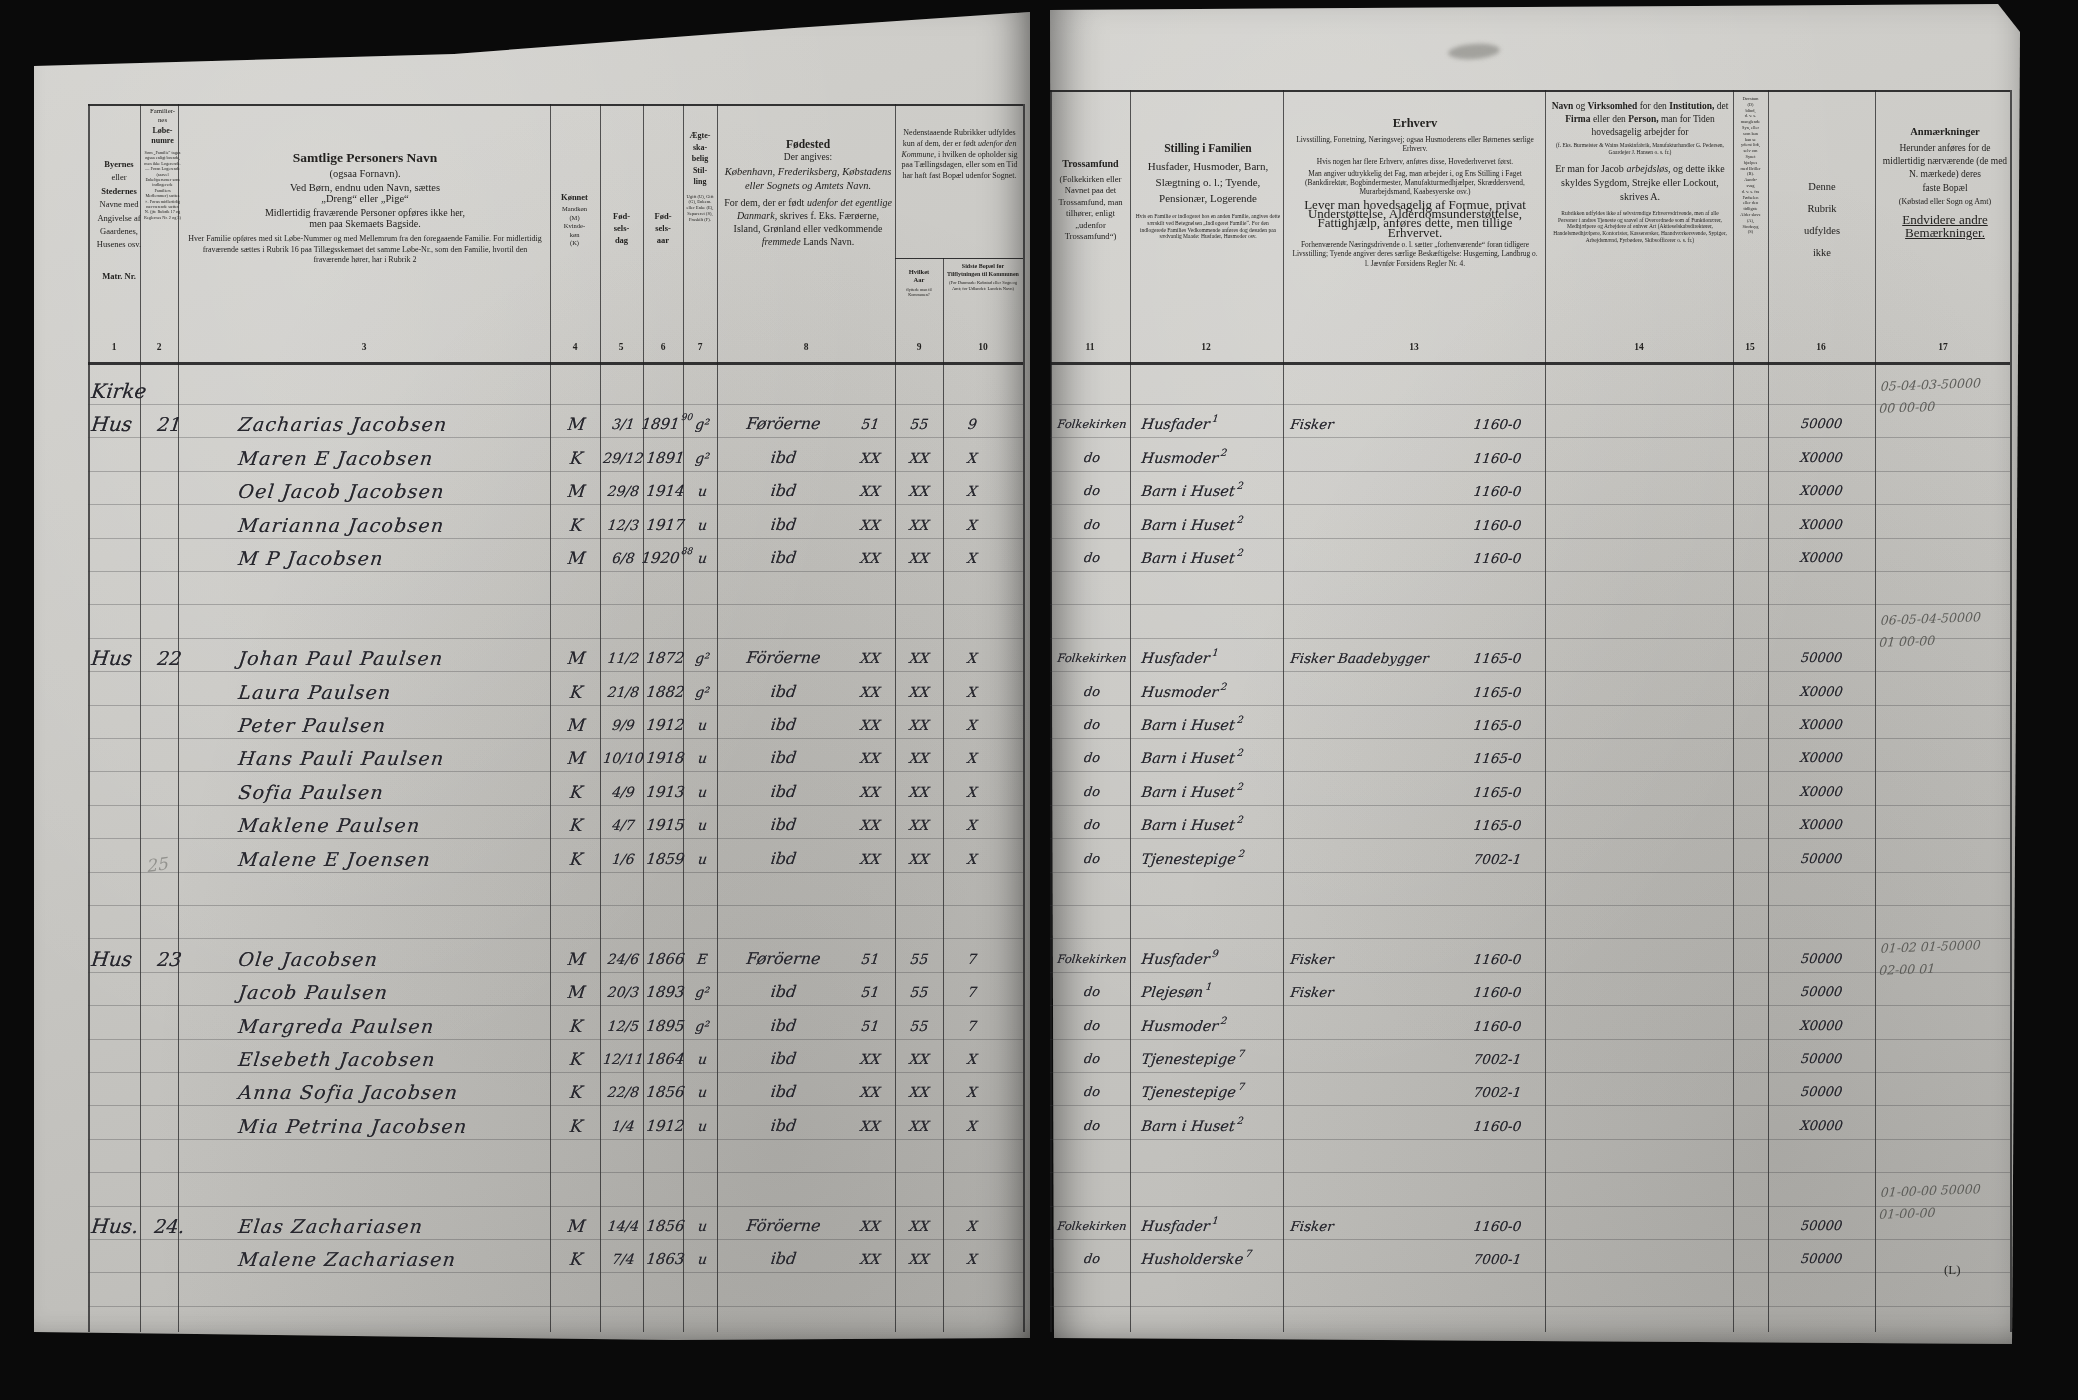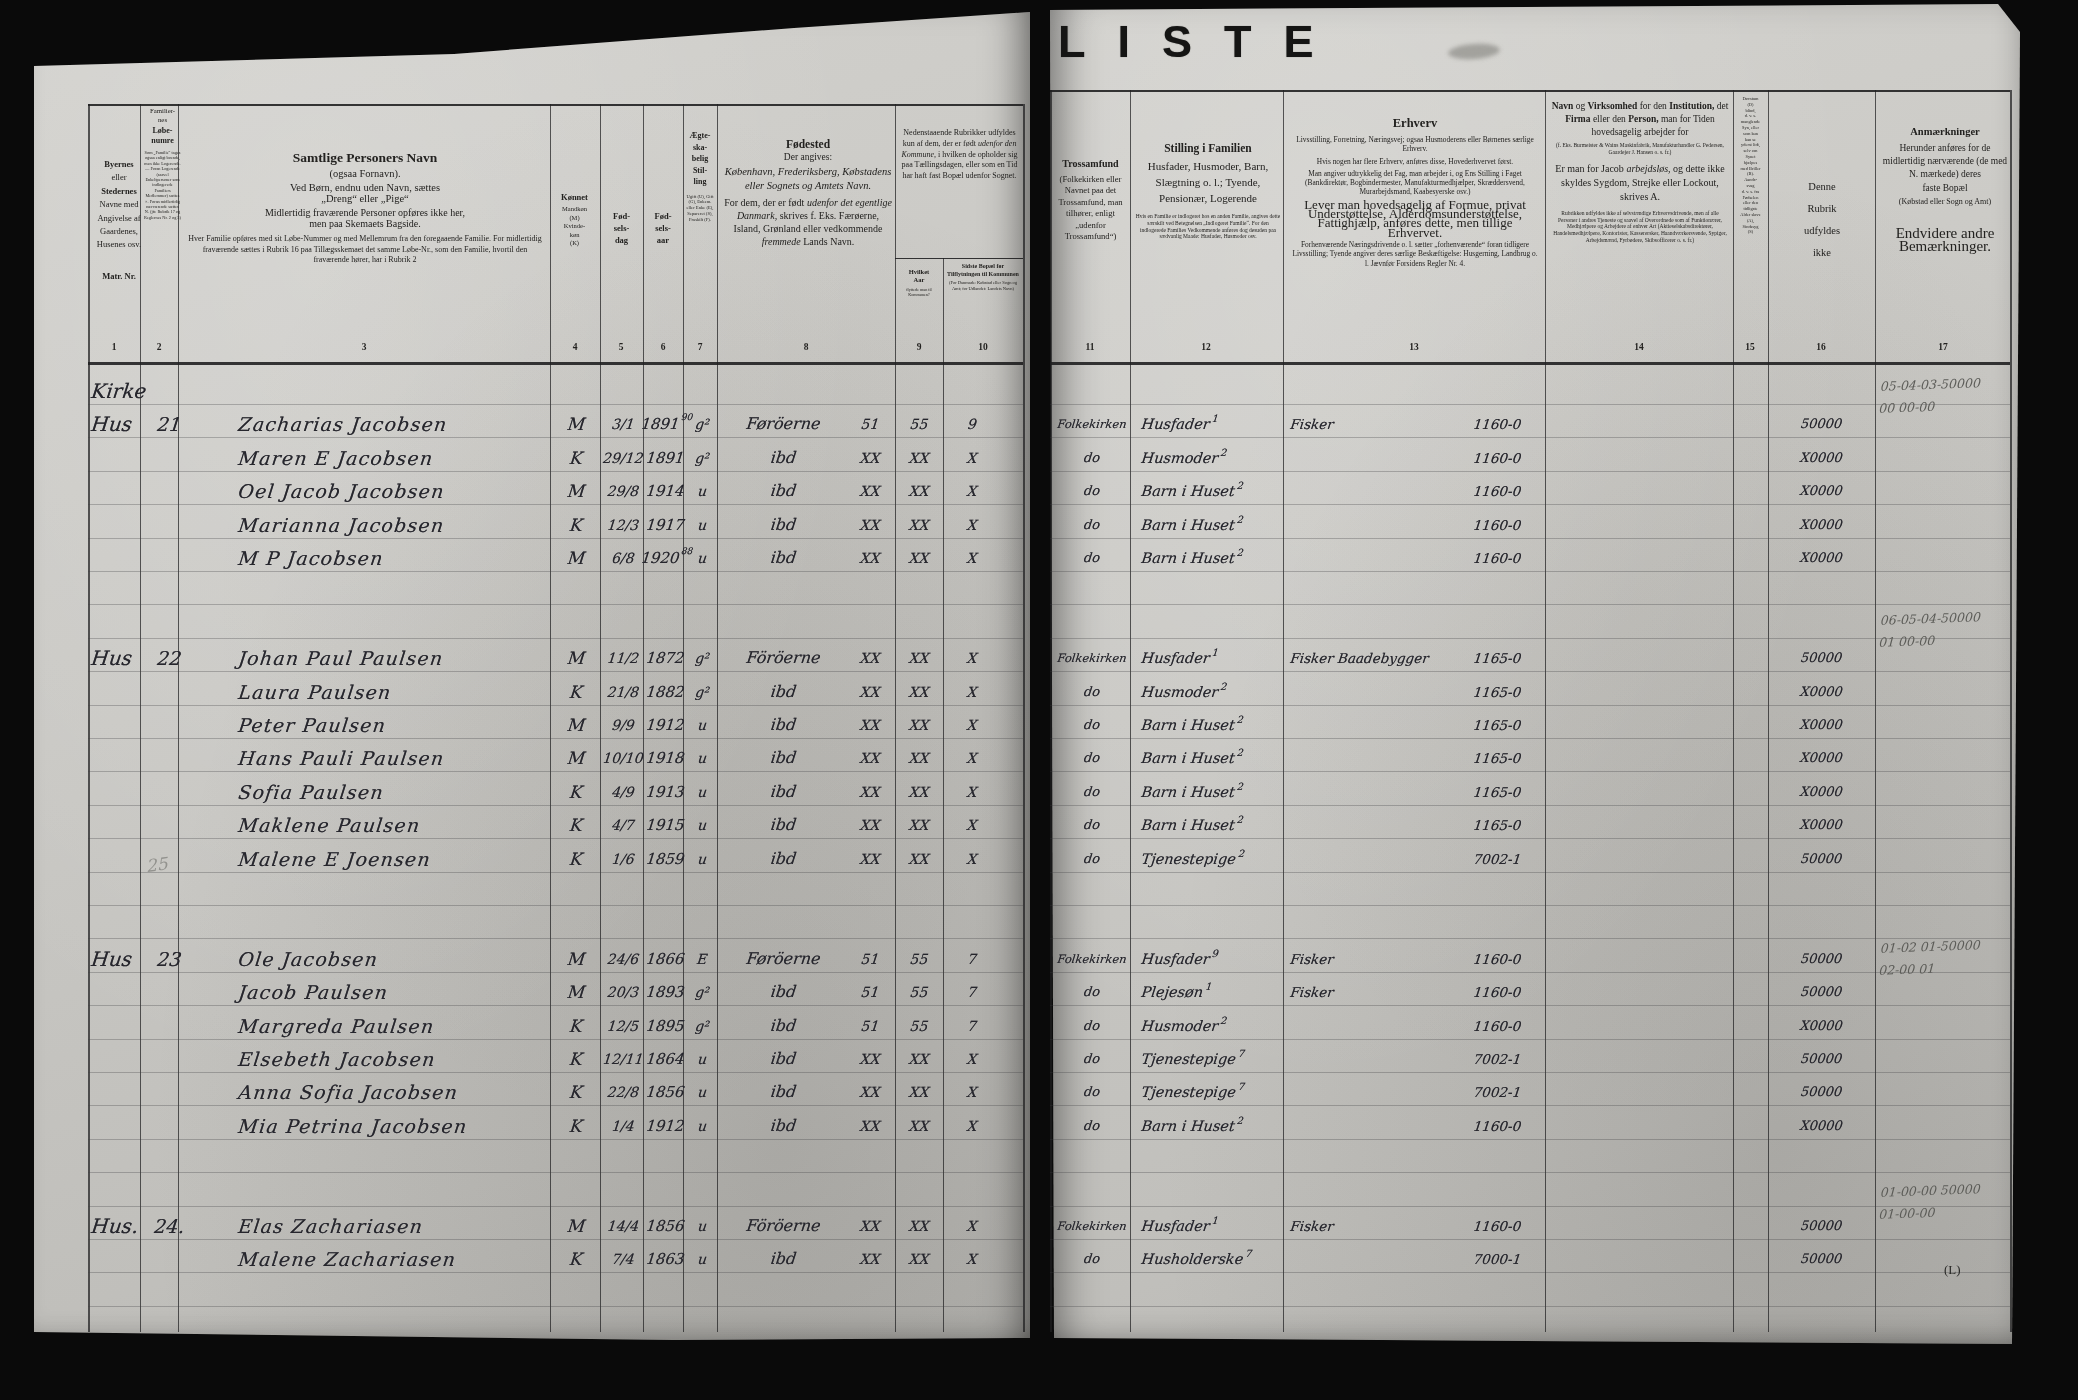--- a/index.html
+++ b/index.html
@@ -43,21 +43,20 @@
   .annot{position:absolute;font-family:"DejaVu Serif",serif;font-style:italic;font-size:12.5px;
       color:#5c5c58;transform:rotate(-2deg) skewX(-6deg);white-space:nowrap;line-height:22px;}
 </style>
 </head>
 <body>
 
 <div id="doc">
   <div class="page page-left"></div>
   <div class="page page-right"></div>
 
-  <div class="title-word" style="left:1058px;">LISTE</div>
   <div id="smudge"></div>
 
   <div id="lines-layer">
       <div class="frame" style="position: absolute; left: 88px; top: 104px; width: 935px; height: 2px;"></div>
       <div class="frame" style="position: absolute; left: 1050px; top: 90px; width: 960px; height: 2px;"></div>
       <div class="frame" style="position: absolute; left: 88px; top: 362px; width: 935px; height: 3px;"></div>
       <div class="frame" style="position: absolute; left: 1050px; top: 362px; width: 960px; height: 3px;"></div>
       <div class="frame" style="position: absolute; left: 895px; top: 258px; width: 128px; height: 1px;"></div>
       <div class="vl" style="left: 88px; top: 104px; height: 1228px; width: 2px;"></div>
       <div class="vl" style="left: 140px; top: 104px; height: 1228px; width: 1px;"></div>
@@ -276,21 +275,21 @@
       <div>Rubrik</div>
       <div>udfyldes</div>
       <div>ikke</div>
     </div>
 
     <div class="hc print" style="left:1879px;top:126px;width:132px;">
       <div class="b" style="font-size:10.5px;">Anmærkninger</div>
       <div style="font-size:9.5px;line-height:13.2px;margin-top:5px;">Herunder anføres for de midlertidig nærværende (de med N. mærkede) deres</div>
       <div style="font-size:9.5px;line-height:13.2px;">faste Bopæl</div>
       <div style="font-size:8px;line-height:10px;margin-top:2px;">(Købstad eller Sogn og Amt)</div>
-      <div style="font-size:15px;line-height:13.2px;margin-top:20px;">Endvidere andre Bemærkninger.</div>
+      <div style="font-size:13px;line-height:13.2px;margin-top:6px;text-decoration:underline;">Endvidere andre Bemærkninger.</div>
     </div>
   </div>
 
   <div id="numbers-layer">
       <div class="num" style="left: 114px;">1</div>
       <div class="num" style="left: 159px;">2</div>
       <div class="num" style="left: 364px;">3</div>
       <div class="num" style="left: 575px;">4</div>
       <div class="num" style="left: 621px;">5</div>
       <div class="num" style="left: 663px;">6</div>

